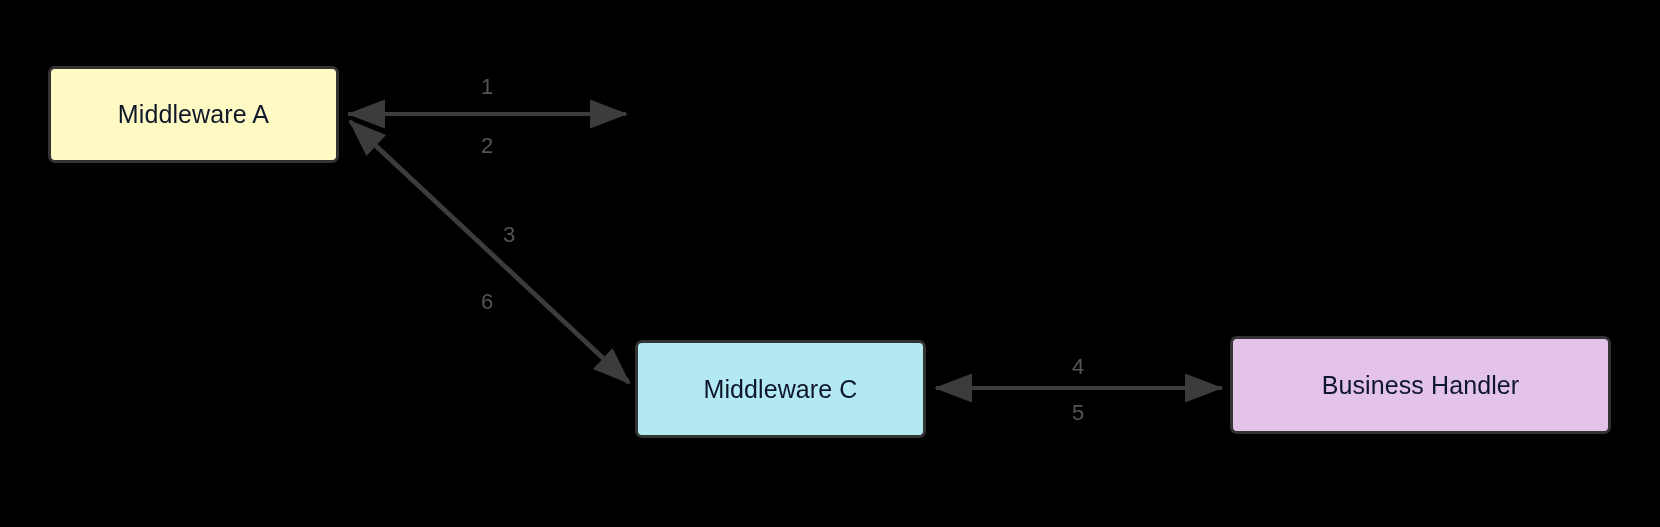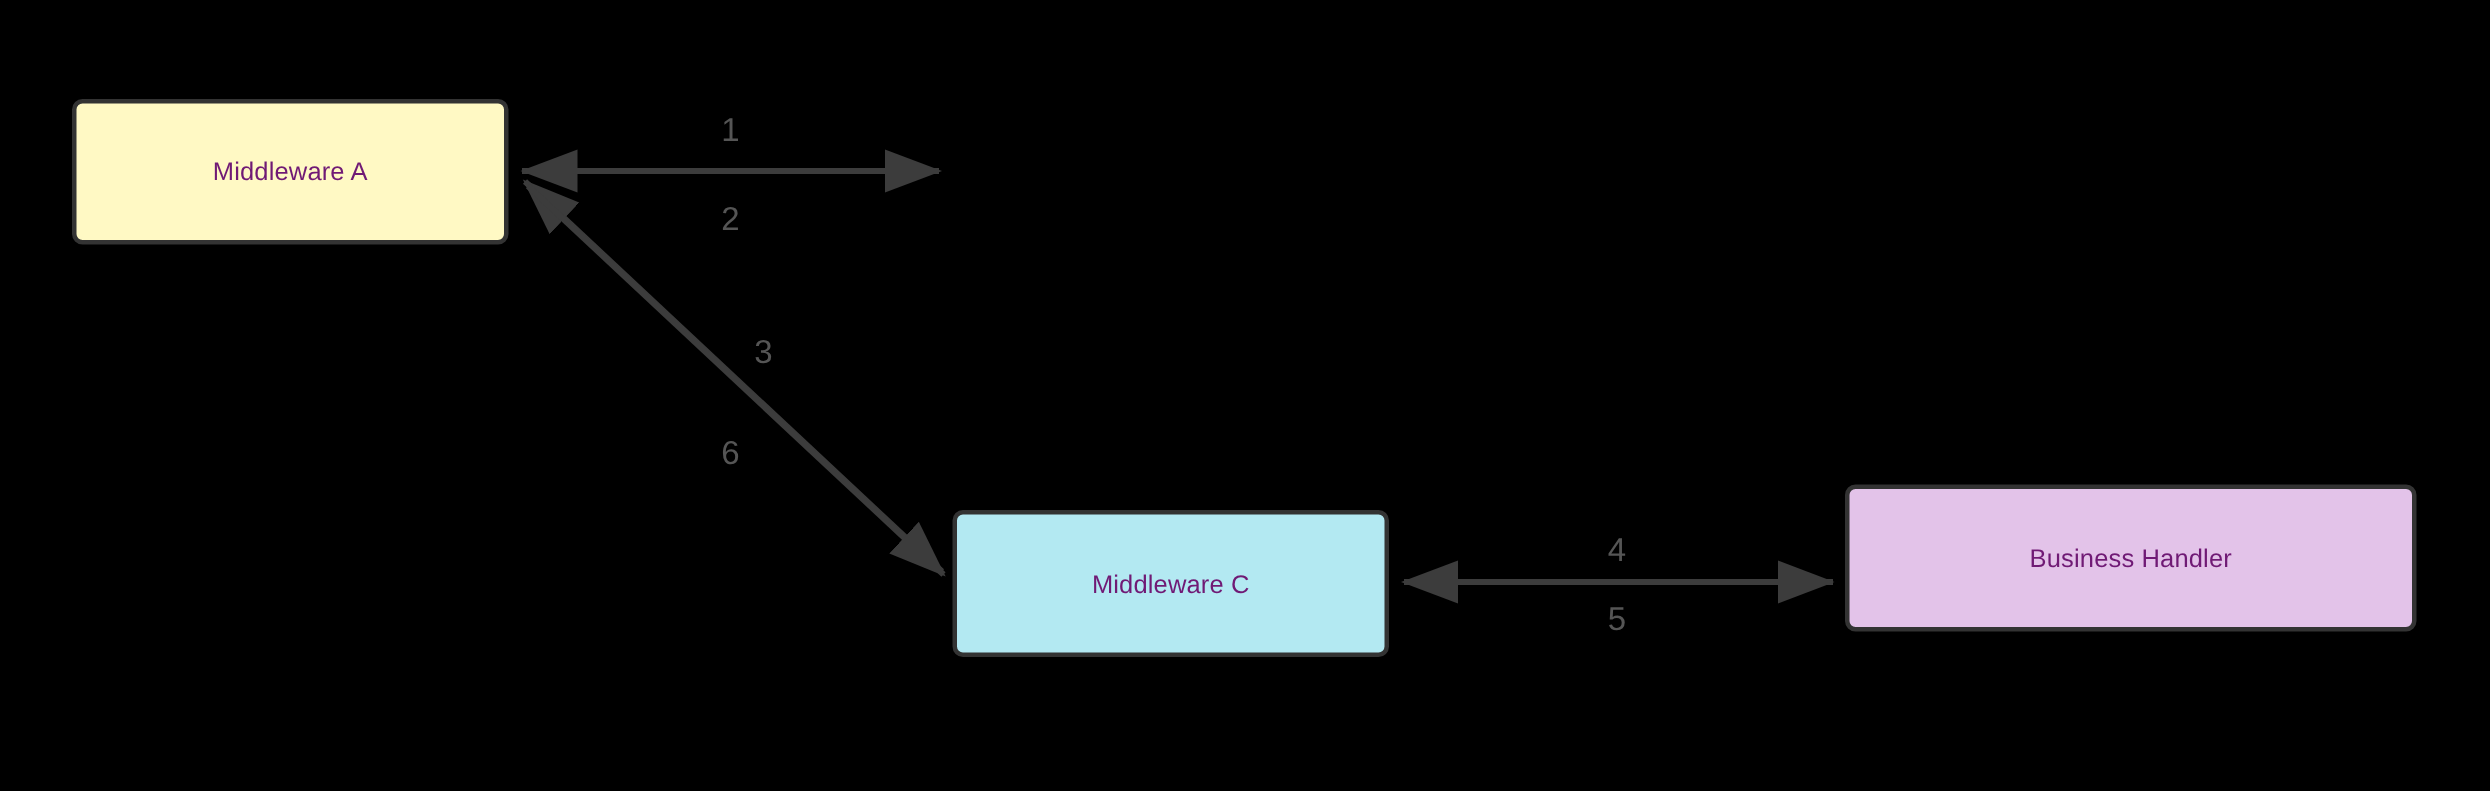--- a/index.html
+++ b/index.html
@@ -31,22 +31,22 @@
     position: absolute;
     box-sizing: border-box;
     border: 3px solid #333333;
     border-radius: 7px;
     display: flex;
     align-items: center;
     justify-content: center;
     z-index: 3;
   }
   .node-label {
-    font-size: 17px;
-    color: #701a75;
+    font-size: 25px;
+    color: #0f172a;
     font-family: "Liberation Sans", sans-serif;
     letter-spacing: 0.1px;
     white-space: nowrap;
     line-height: 1;
   }
   .edge-label {
     position: absolute;
     font-size: 22px;
     color: #555555;
     font-family: "Liberation Sans", sans-serif;
@@ -90,21 +90,21 @@
 
   <div class="node" style="left: 48px; top: 66px; width: 291px; height: 97px; background: rgb(255, 249, 196); border-color: rgb(51, 51, 51);">
     <span class="node-label">Middleware A</span>
   </div>
 
 
   <div class="node" style="left: 635px; top: 340px; width: 291px; height: 98px; background: rgb(179, 233, 242); border-color: rgb(51, 51, 51);">
     <span class="node-label">Middleware C</span>
   </div>
 
-  <div class="node" style="left: 1230px; top: 323px; width: 381px; height: 98px; background: rgb(227, 195, 233); border-color: rgb(51, 51, 51);">
+  <div class="node" style="left: 1230px; top: 336px; width: 381px; height: 98px; background: rgb(227, 195, 233); border-color: rgb(51, 51, 51);">
     <span class="node-label">Business Handler</span>
   </div>
 
   <span class="edge-label" style="left: 487px; top: 87px; color: rgb(85, 85, 85);">1</span>
   <span class="edge-label" style="left: 487px; top: 146px; color: rgb(85, 85, 85);">2</span>
   <span class="edge-label" style="left: 509px; top: 235px; color: rgb(85, 85, 85);">3</span>
   <span class="edge-label" style="left: 487px; top: 302px; color: rgb(85, 85, 85);">6</span>
   <span class="edge-label" style="left: 1078px; top: 367px; color: rgb(85, 85, 85);">4</span>
   <span class="edge-label" style="left: 1078px; top: 413px; color: rgb(85, 85, 85);">5</span>
 

